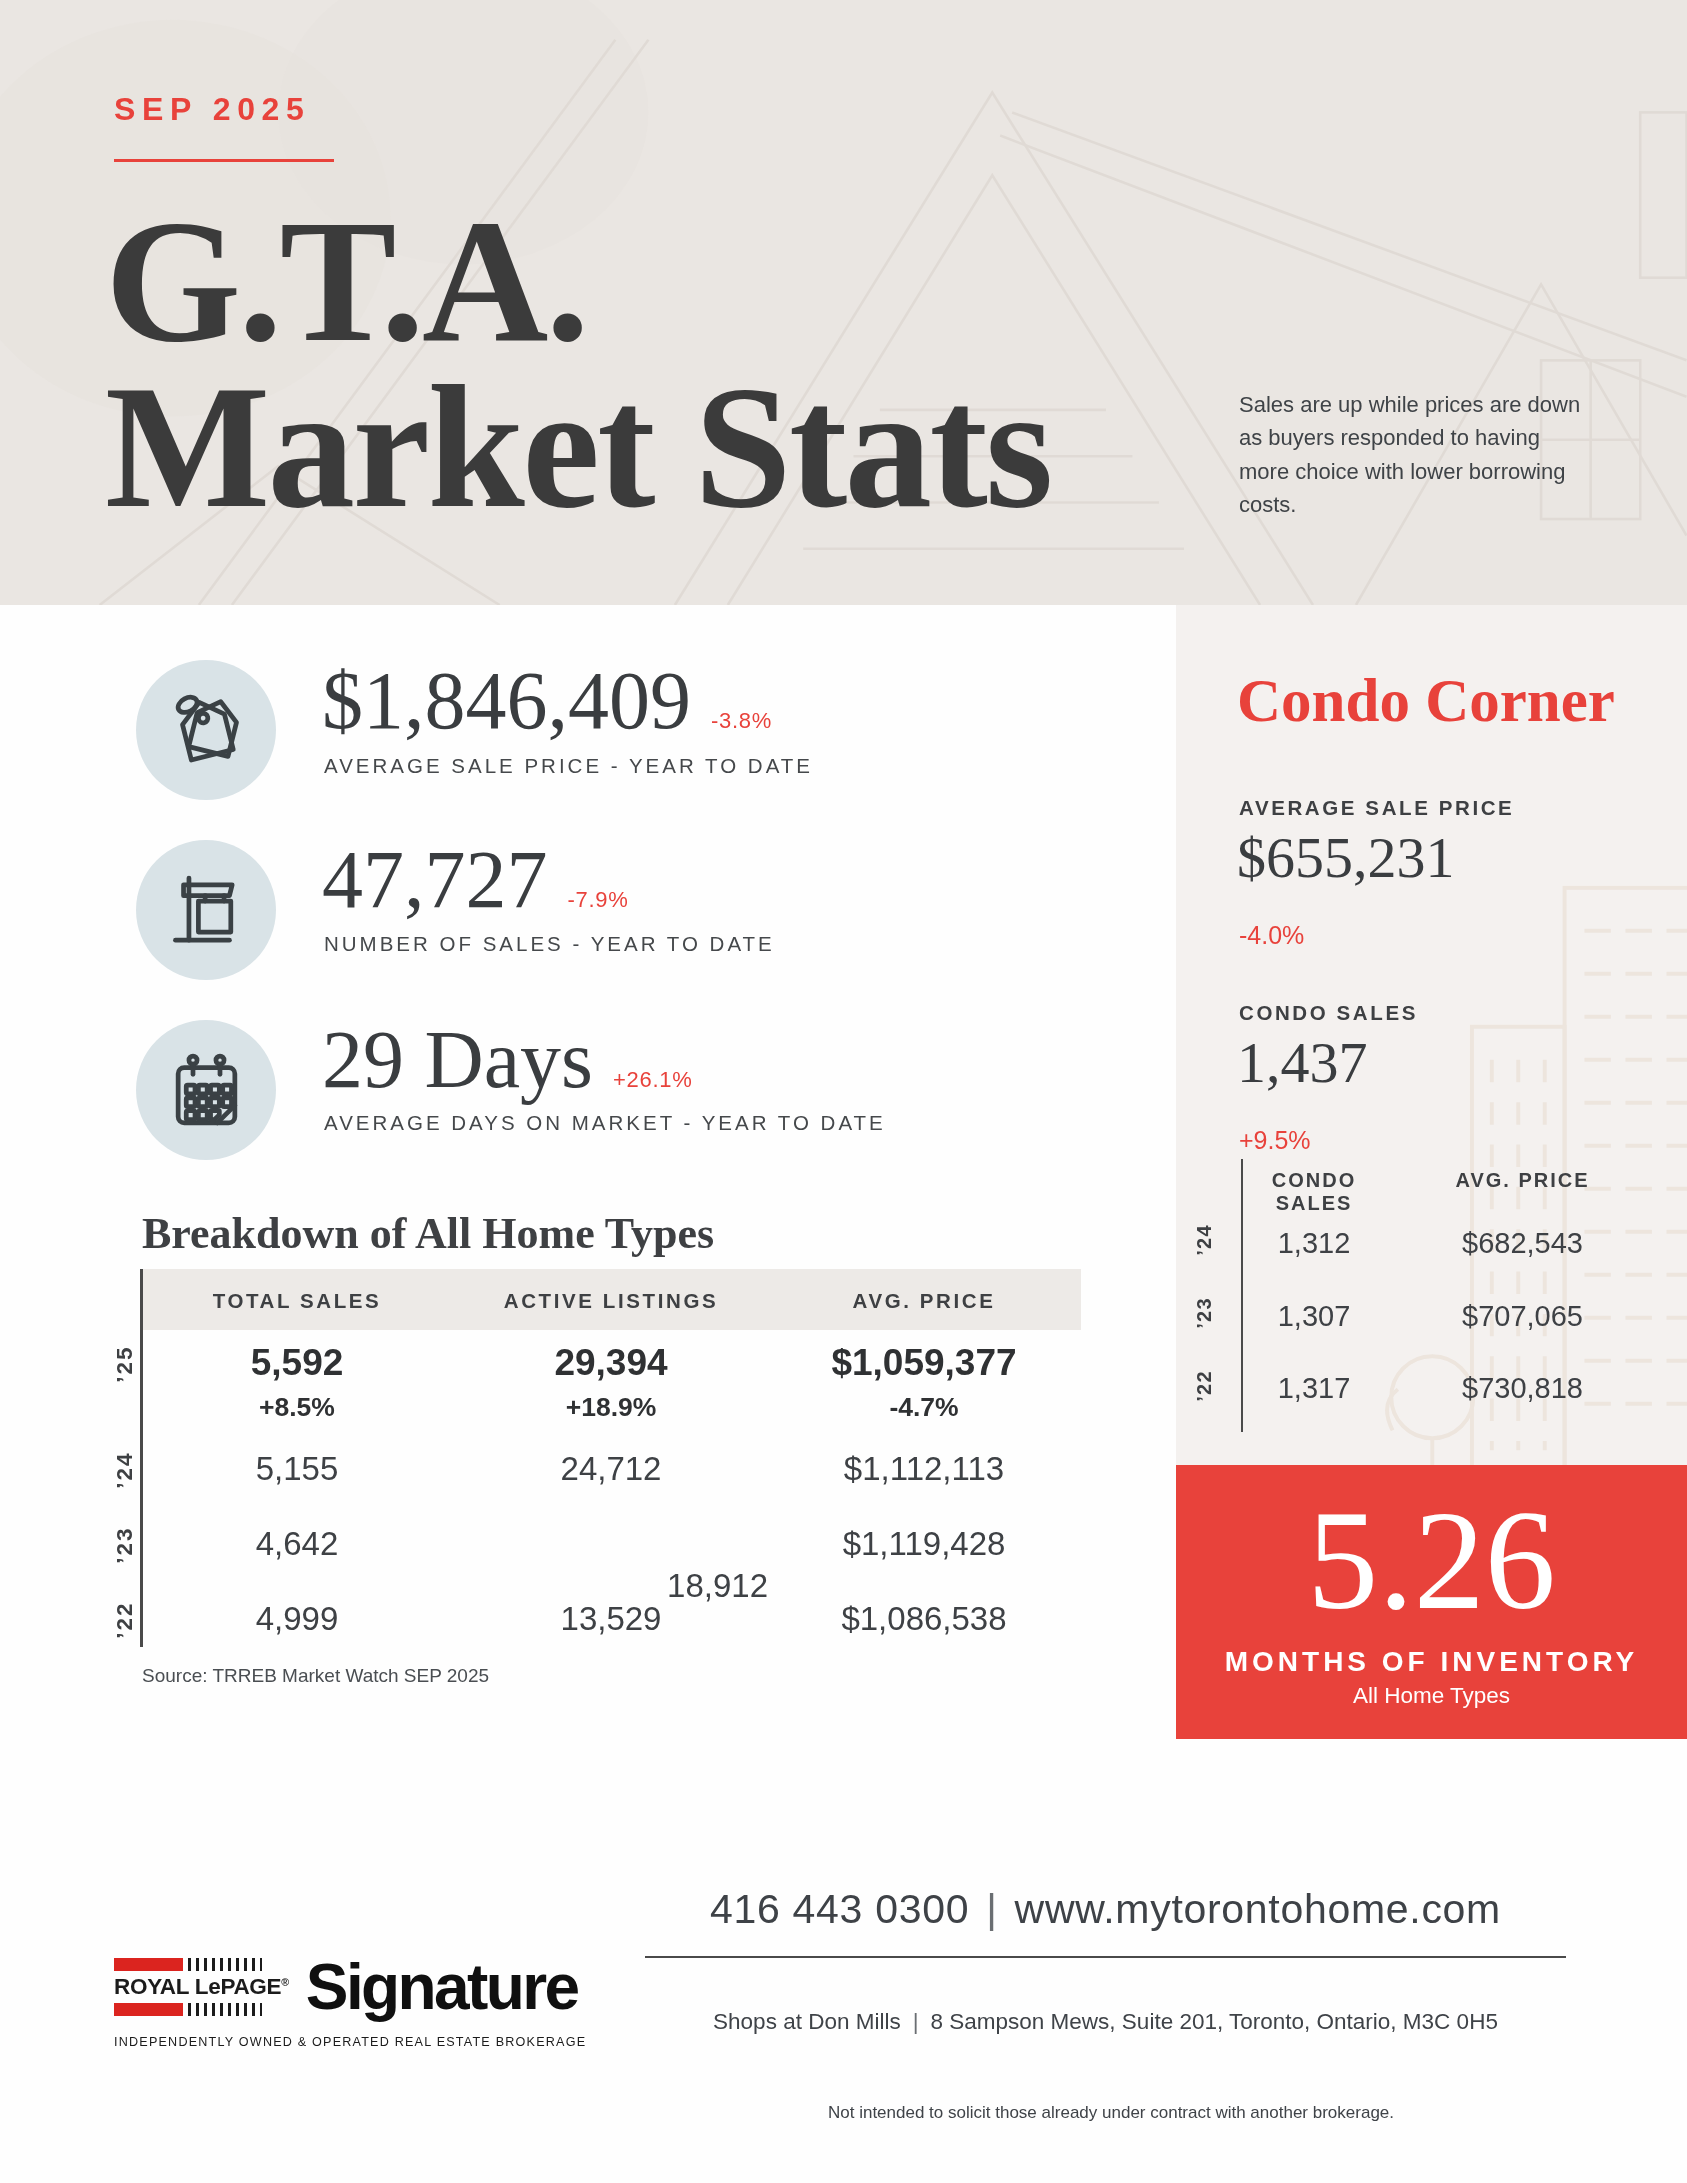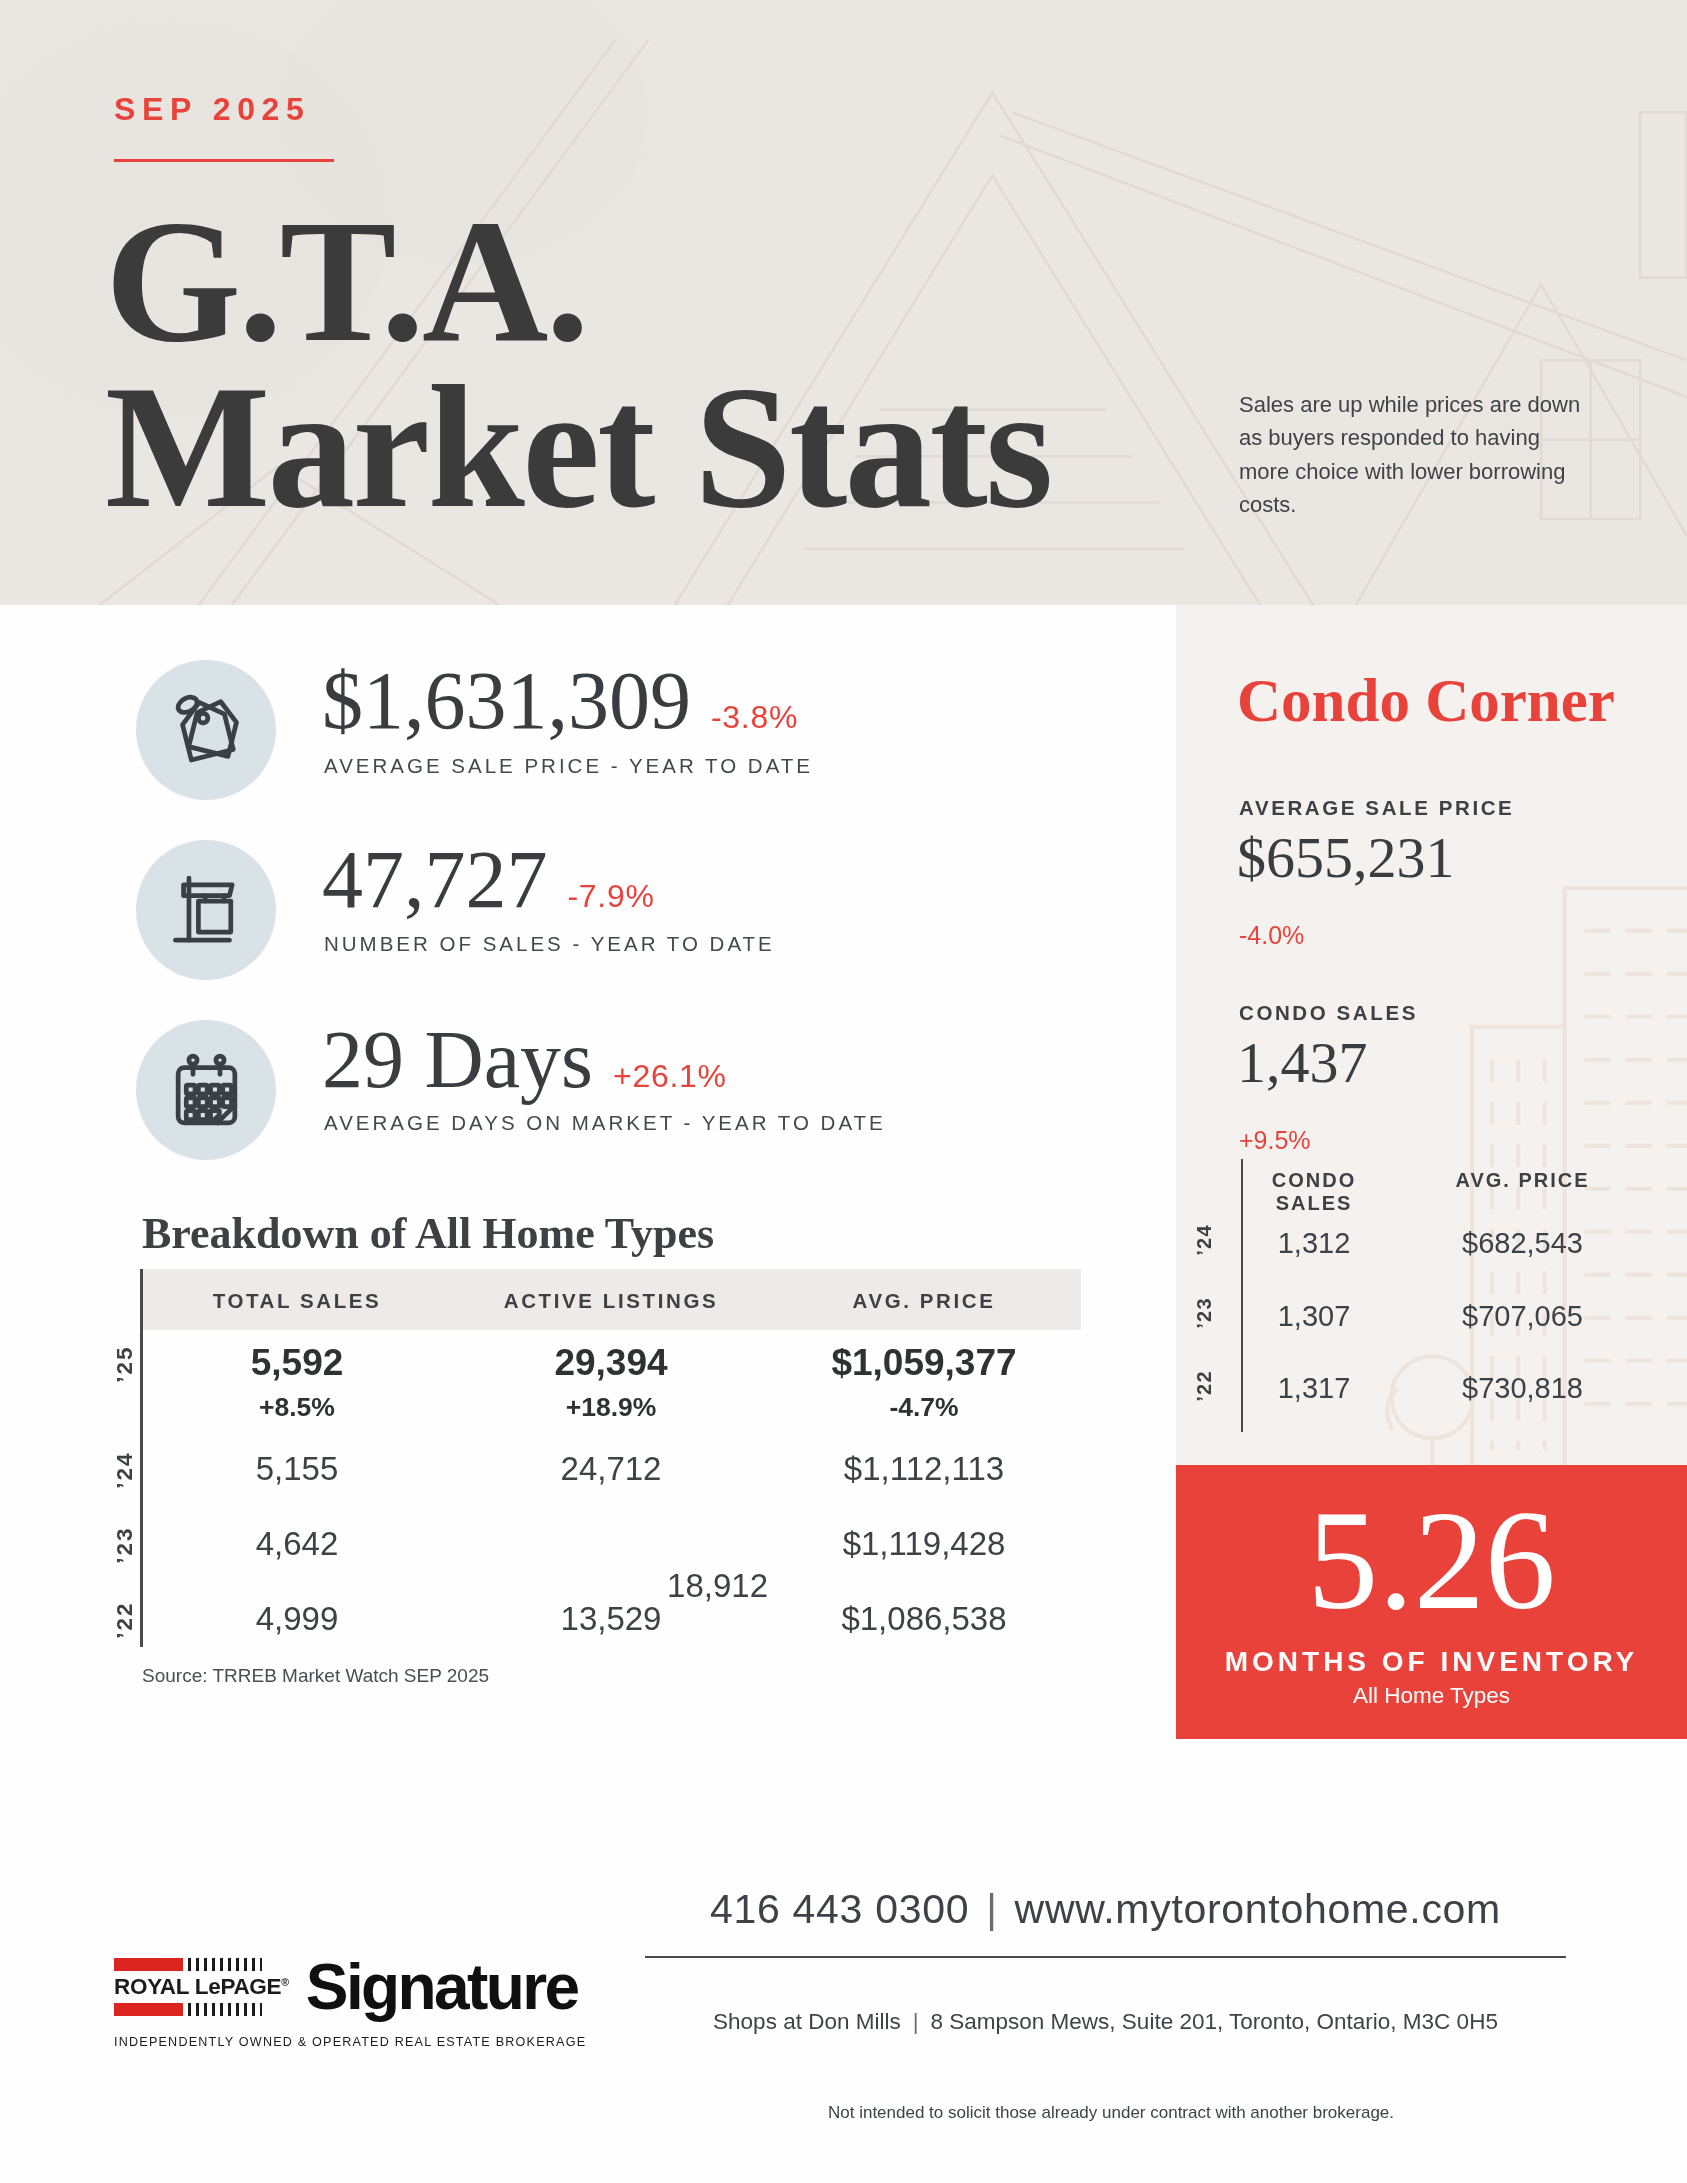--- a/index.html
+++ b/index.html
@@ -27,21 +27,21 @@
   .month-label{position:absolute;left:114px;top:91px;font-size:32px;font-weight:700;letter-spacing:6.6px;color:var(--red);}
   .month-rule{position:absolute;left:114px;top:159px;width:220px;height:3.3px;background:var(--red);}
   .main-title{position:absolute;left:105px;top:198px;font-size:175px;line-height:.95;letter-spacing:-2.6px;color:#3B3B3B;white-space:pre-line;}
   .banner-summary{position:absolute;left:1239px;top:388px;width:351px;font-size:22px;line-height:1.52;color:#3F4347;}
 
   
   .stat-circle{position:absolute;left:136px;width:140px;height:140px;border-radius:50%;background:var(--circle);display:flex;align-items:center;justify-content:center;}
   .stat-circle svg{width:81px;height:81px;}
   .icon-stroke{fill:none;stroke:#3A4145;stroke-width:7;stroke-linecap:round;stroke-linejoin:round;}
   .stat-value{position:absolute;left:322px;font-family:"Liberation Serif","DejaVu Serif",serif;font-size:82px;line-height:1;color:var(--dark);white-space:nowrap;}
-  .stat-change{font-family:"Liberation Sans",sans-serif;font-size:32px;color:var(--red);margin-left:20px;letter-spacing:0.7px;}
+  .stat-change{font-family:"Liberation Sans",sans-serif;font-size:22px;color:var(--red);margin-left:20px;letter-spacing:0.7px;}
   .stat-label{position:absolute;left:324px;font-size:20.5px;letter-spacing:3px;color:var(--label);white-space:nowrap;}
 
   
   .bd-title{position:absolute;left:142px;top:1208px;font-size:44px;color:#3E4043;}
   .bd-band{position:absolute;left:140px;top:1269px;width:941px;height:61px;background:var(--band);}
   .bd-col{position:absolute;width:314px;text-align:center;font-size:20.5px;font-weight:700;letter-spacing:2.6px;color:#3E4043;top:1289px;}
   .bd-vline{position:absolute;left:140px;top:1269px;width:2.6px;height:378px;background:#4A4A4A;}
   .bd-cell{position:absolute;width:314px;text-align:center;white-space:nowrap;color:#3E4145;}
   .bd-val-bold{font-size:37px;font-weight:700;color:#2F3133;}
   .bd-pct{font-size:26.5px;font-weight:700;color:#2F3133;}
@@ -130,21 +130,21 @@
           <path d="M30 44 L60 20 L90 44 L90 96 L30 96 Z"></path>
         </g>
         <g transform="rotate(-14 56 62)">
           <path d="M28 44 L60 18 L92 44 L92 98 L28 98 Z"></path>
           <circle cx="60" cy="42" r="7"></circle>
         </g>
         <ellipse cx="32" cy="22" rx="15" ry="10" transform="rotate(-28 32 22)"></ellipse>
       </g>
     </svg>
   </div>
-  <div class="stat-value serif" style="top:660px;"><span>$1,631,309</span><span class="stat-change">-3.8%</span></div>
+  <div class="stat-value serif" style="top:660px;"><span>$1,846,409</span><span class="stat-change">-3.8%</span></div>
   <div class="stat-label" style="top:754px;">AVERAGE SALE PRICE - YEAR TO DATE</div>
 
   <div class="stat-circle" style="top:840px;">
     <svg viewBox="0 0 120 120">
       <g class="icon-stroke">
         <line x1="34" y1="12" x2="34" y2="104"></line>
         <line x1="14" y1="104" x2="94" y2="104"></line>
         <path d="M26 22 H98 L94 38 H26 Z"></path>
         <line x1="58" y1="38" x2="58" y2="46"></line>
         <line x1="86" y1="38" x2="86" y2="46"></line>

